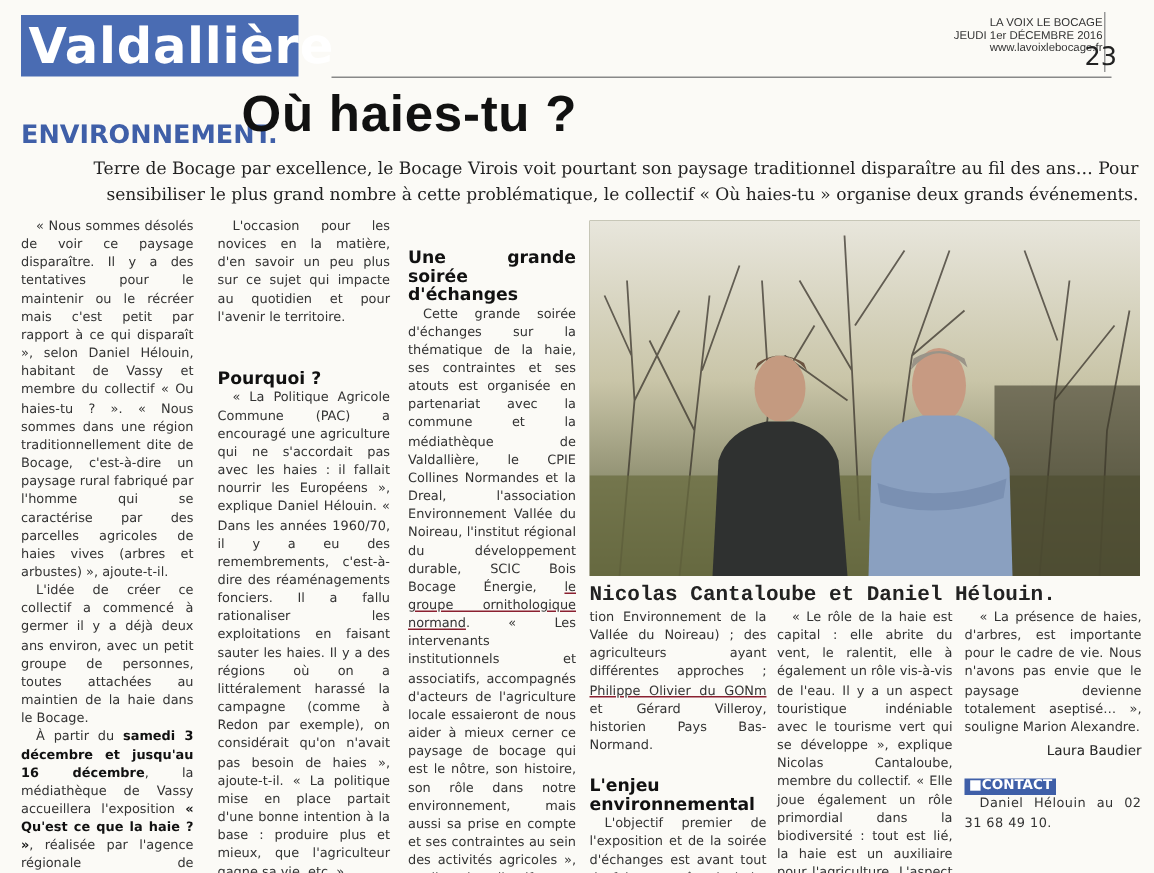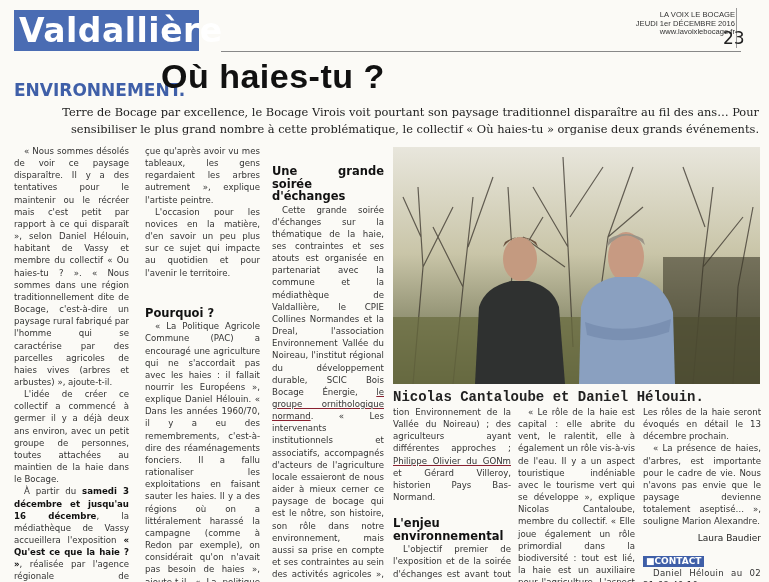--- a/index.html
+++ b/index.html
@@ -93,21 +93,20 @@
 <div class="headline">Où haies-tu ?</div>
 <div class="chapo">Terre de Bocage par excellence, le Bocage Virois voit pourtant son paysage traditionnel disparaître au fil des ans… Pour sensibiliser le plus grand nombre à cette problématique, le collectif « Où haies-tu » organise deux grands événements.</div>
 
 <div class="col col1">
   <p>« Nous sommes désolés de voir ce paysage disparaître. Il y a des tentatives pour le maintenir ou le récréer mais c'est petit par rapport à ce qui disparaît », selon Daniel Hélouin, habitant de Vassy et membre du collectif « Ou haies-tu ? ». « Nous sommes dans une région traditionnellement dite de Bocage, c'est-à-dire un paysage rural fabriqué par l'homme qui se caractérise par des parcelles agricoles de haies vives (arbres et arbustes) », ajoute-t-il.</p>
   <p>L'idée de créer ce collectif a commencé à germer il y a déjà deux ans environ, avec un petit groupe de personnes, toutes attachées au maintien de la haie dans le Bocage.</p>
   <p><span>À partir du </span><span class="b">samedi 3 décembre et jusqu'au 16 décembre</span><span>, la médiathèque de Vassy accueillera l'exposition </span><span class="b">« Qu'est ce que la haie ? »</span><span>, réalisée par l'agence régionale de l'environnement de Normandie, en partenariat avec la Dreal (direction régionale de l'environnement, de l'aménagement et du logement), avec </span></p>
 </div>
 
 <div class="col col2">
-  <p style="text-indent:0">çue qu'après avoir vu mes tableaux, les gens regardaient les arbres autrement », explique l'artiste peintre.</p>
   <p>L'occasion pour les novices en la matière, d'en savoir un peu plus sur ce sujet qui impacte au quotidien et pour l'avenir le territoire.</p>
   <h3 style="margin-top:28px">Pourquoi ?</h3>
   <p>« La Politique Agricole Commune (PAC) a encouragé une agriculture qui ne s'accordait pas avec les haies : il fallait nourrir les Européens », explique Daniel Hélouin. « Dans les années 1960/70, il y a eu des remembrements, c'est-à-dire des réaménagements fonciers. Il a fallu rationaliser les exploitations en faisant sauter les haies. Il y a des régions où on a littéralement harassé la campagne (comme à Redon par exemple), on considérait qu'on n'avait pas besoin de haies », ajoute-t-il. « La politique mise en place partait d'une bonne intention à la base : produire plus et mieux, que l'agriculteur gagne sa vie, etc. »</p>
 
 </div>
 
 <div class="col col3" style="top:157px">
   <h3 style="margin-top:8px">Une grande soirée d'échanges</h3>
   <p><span>Cette grande soirée d'échanges sur la thématique de la haie, ses contraintes et ses atouts est organisée en partenariat avec la commune et la médiathèque de Valdallière, le CPIE Collines Normandes et la Dreal, l'association Environnement Vallée du Noireau, l'institut régional du développement durable, SCIC Bois Bocage Énergie, </span><span class="u">le groupe ornithologique normand</span><span>. « Les intervenants institutionnels et associatifs, accompagnés d'acteurs de l'agriculture locale essaieront de nous aider à mieux cerner ce paysage de bocage qui est le nôtre, son histoire, son rôle dans notre environnement, mais aussi sa prise en compte et ses contraintes au sein des activités agricoles », explique le collectif.</span></p>
 
@@ -151,18 +150,17 @@
   <p style="text-indent:0"><span>tion Environnement de la Vallée du Noireau) ; des agriculteurs ayant différentes approches ; </span><span class="u">Philippe Olivier du GONm</span><span> et Gérard Villeroy, historien Pays Bas-Normand.</span></p>
   <h3 style="margin-top:14px">L'enjeu environnemental</h3>
   <p>L'objectif premier de l'exposition et de la soirée d'échanges est avant tout de faire connaître la haie, ses contraintes, ses atouts, son enjeu environnemental au plus grand nombre.</p>
 </div>
 
 <div class="col col5">
   <p>« Le rôle de la haie est capital : elle abrite du vent, le ralentit, elle à également un rôle vis-à-vis de l'eau. Il y a un aspect touristique indéniable avec le tourisme vert qui se développe », explique Nicolas Cantaloube, membre du collectif. « Elle joue également un rôle primordial dans la biodiversité : tout est lié, la haie est un auxiliaire pour l'agriculture. L'aspect écologique n'est pas à négliger non plus », ajoute Daniel Hélouin.</p>
 </div>
 
 <div class="col col6">
-  <p style="text-indent:0">Les rôles de la haie seront évoqués en détail le 13 décembre prochain.</p>
   <p>« La présence de haies, d'arbres, est importante pour le cadre de vie. Nous n'avons pas envie que le paysage devienne totalement aseptisé… », souligne Marion Alexandre.</p>
   <div class="sign">Laura Baudier</div>
   <div class="contact-tag">■CONTACT</div>
   <p class="contact-text">Daniel Hélouin au 02 31 68 49 10.</p>
 </div>
 
 </body></html>

